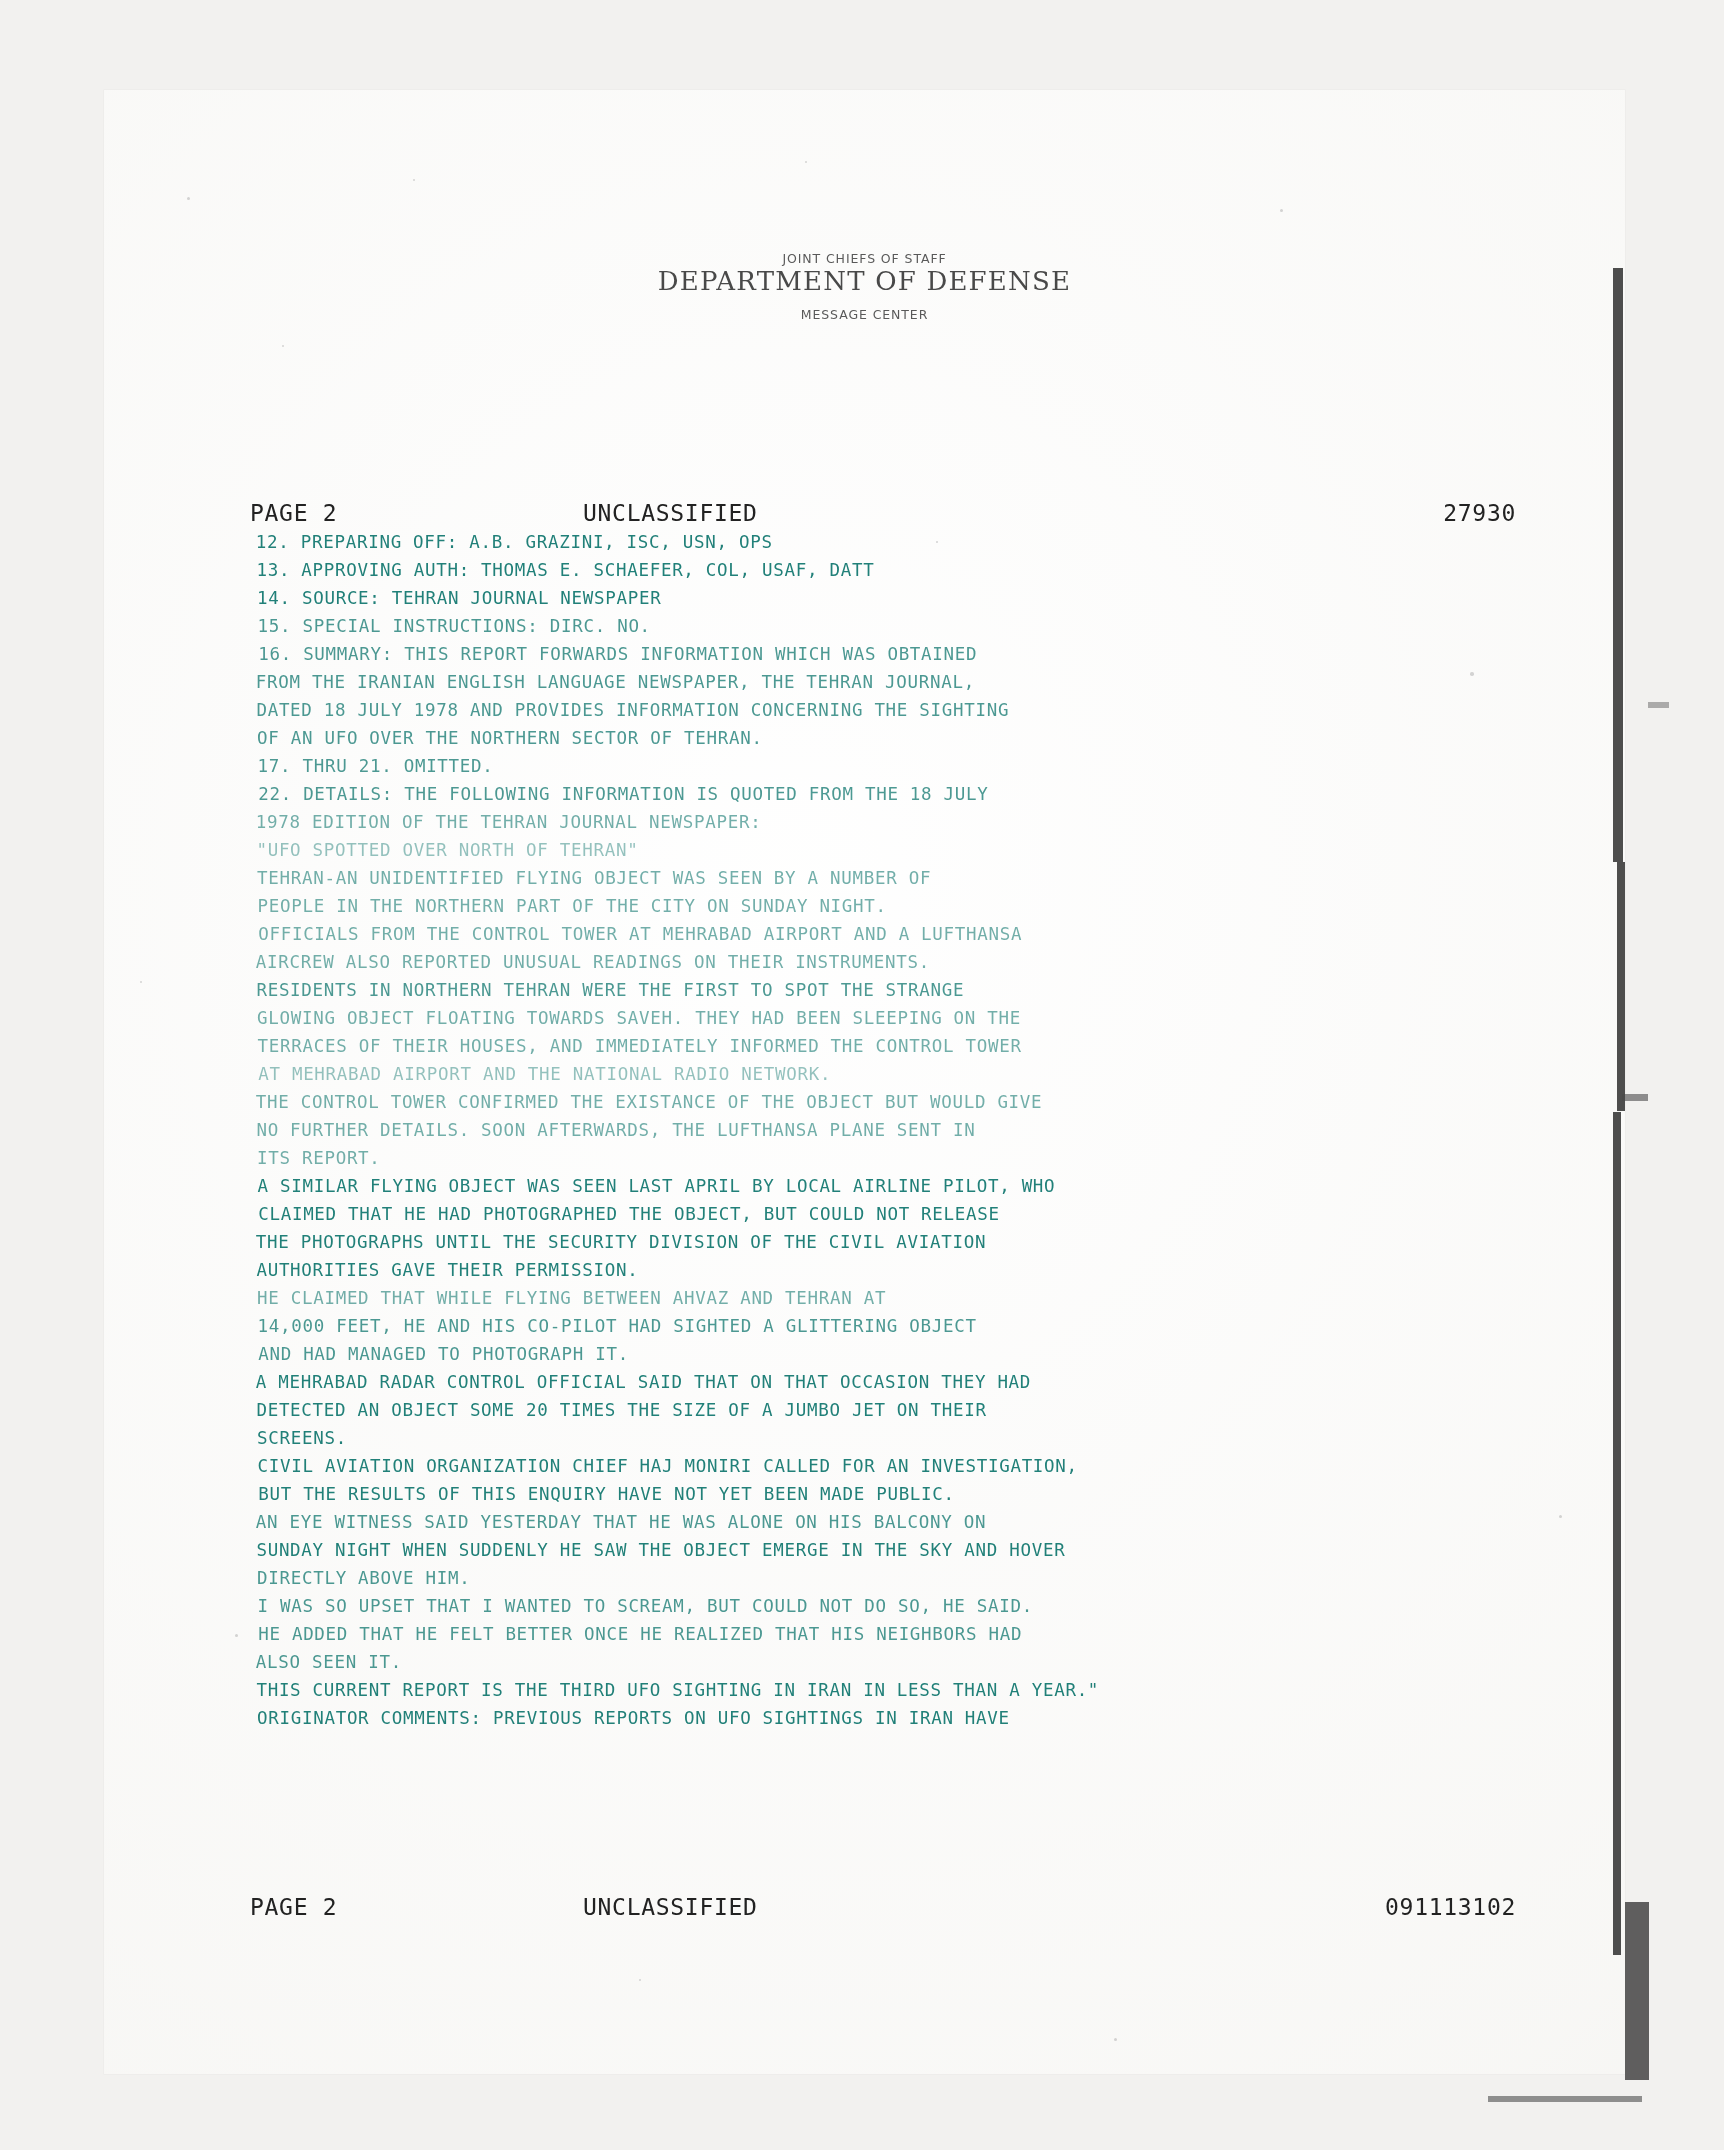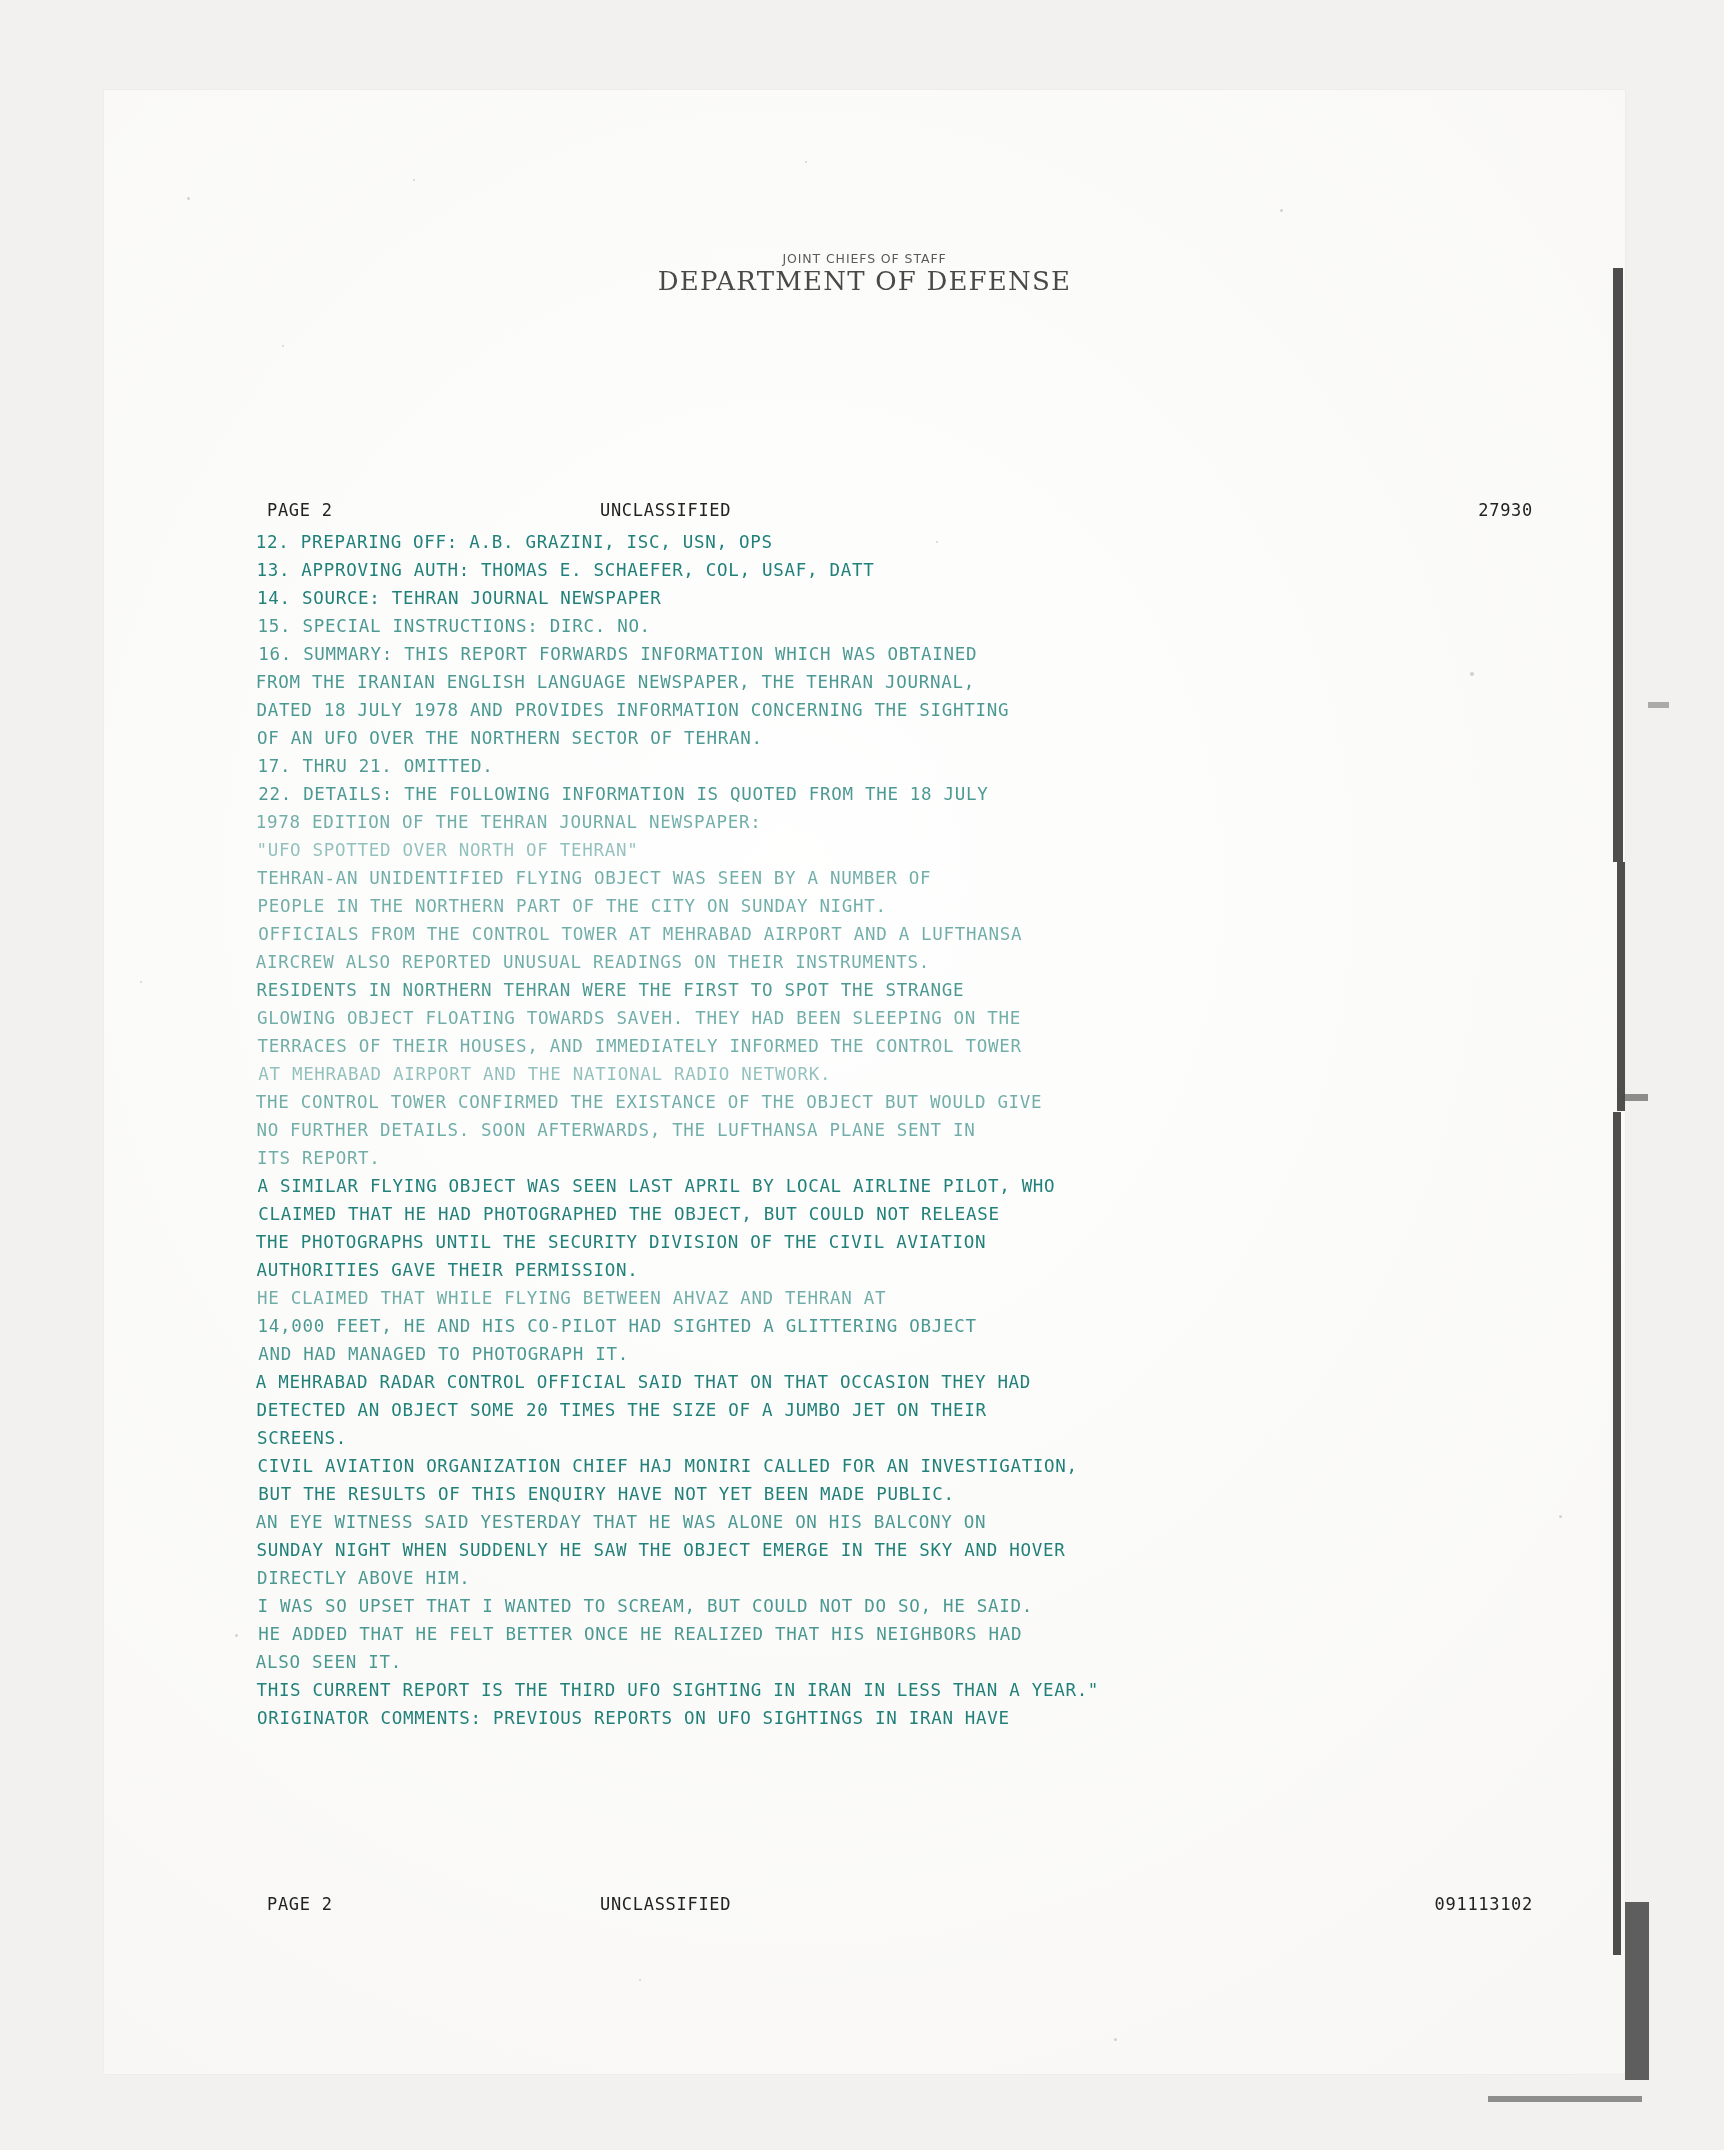--- a/index.html
+++ b/index.html
@@ -86,24 +86,24 @@
     width: 1325px;
     font-family: "DejaVu Sans Mono", monospace;
     font-size: 17.5px;
     line-height: 28px;
     letter-spacing: 0.7px;
     color: #0f766e;
     white-space: pre;
   }
   .top-row, .bottom-row {
     position: absolute;
-    left: 163px;
+    left: 146px;
     width: 1325px;
     font-family: "DejaVu Sans Mono", monospace;
-    font-size: 17px;
+    font-size: 23px;
     letter-spacing: 0.7px;
     color: #222;
     display: flex;
     justify-content: flex-start;
     align-items: flex-end;
   }
   .top-row    { top: 410px; }
   .bottom-row { top: 1804px; }
   .col-page   { width: 333px; }
   .col-class  { width: 511px; text-align: left; }
@@ -134,20 +134,21 @@
   <div class="scan-band" id="band-right-mid"></div>
   <div class="scan-band" id="band-right-low"></div>
   <div class="scan-band" id="band-right-foot"></div>
   <div class="scan-band" id="band-bottom"></div>
   <div class="scan-band" id="band-notch-a"></div>
   <div class="scan-band" id="band-notch-b"></div>
 
   <div id="doc-header">
     <div id="jcs-line">JOINT CHIEFS OF STAFF</div>
     <div id="dept-title">DEPARTMENT OF DEFENSE</div>
+    <div id="msg-center-line">MESSAGE CENTER</div>
   </div>
 
   <div class="top-row">
     <span class="col-page">PAGE   2</span>
     <span class="col-class">UNCLASSIFIED</span>
     <span class="col-num">27930</span>
   </div>
 
   <div id="typed-body" style="top: 438px;"><span class="ln f1" style="margin-left: -1.2px;">12. PREPARING OFF: A.B. GRAZINI, ISC, USN, OPS</span><span class="ln f1" style="margin-left: -0.6px;">13. APPROVING AUTH: THOMAS E. SCHAEFER, COL, USAF, DATT</span><span class="ln f1" style="margin-left: 0px;">14. SOURCE: TEHRAN JOURNAL NEWSPAPER</span><span class="ln f2" style="margin-left: 0.6px;">15. SPECIAL INSTRUCTIONS: DIRC. NO.</span><span class="ln f2" style="margin-left: 1.2px;">16. SUMMARY: THIS REPORT FORWARDS INFORMATION WHICH WAS OBTAINED</span><span class="ln f2" style="margin-left: -1.2px;">FROM THE IRANIAN ENGLISH LANGUAGE NEWSPAPER, THE TEHRAN JOURNAL,</span><span class="ln f2" style="margin-left: -0.6px;">DATED 18 JULY 1978 AND PROVIDES INFORMATION CONCERNING THE SIGHTING</span><span class="ln f2" style="margin-left: 0px;">OF AN UFO OVER THE NORTHERN SECTOR OF TEHRAN.</span><span class="ln f2" style="margin-left: 0.6px;">17. THRU 21. OMITTED.</span><span class="ln f2" style="margin-left: 1.2px;">22. DETAILS: THE FOLLOWING INFORMATION IS QUOTED FROM THE 18 JULY</span><span class="ln f3" style="margin-left: -1.2px;">1978 EDITION OF THE TEHRAN JOURNAL NEWSPAPER:</span><span class="ln f4" style="margin-left: -0.6px;">"UFO SPOTTED OVER NORTH OF TEHRAN"</span><span class="ln f3" style="margin-left: 0px;">TEHRAN-AN UNIDENTIFIED FLYING OBJECT WAS SEEN BY A NUMBER OF</span><span class="ln f3" style="margin-left: 0.6px;">PEOPLE IN THE NORTHERN PART OF THE CITY ON SUNDAY NIGHT.</span><span class="ln f3" style="margin-left: 1.2px;">OFFICIALS FROM THE CONTROL TOWER AT MEHRABAD AIRPORT AND A LUFTHANSA</span><span class="ln f3" style="margin-left: -1.2px;">AIRCREW ALSO REPORTED UNUSUAL READINGS ON THEIR INSTRUMENTS.</span><span class="ln f2" style="margin-left: -0.6px;">RESIDENTS IN NORTHERN TEHRAN WERE THE FIRST TO SPOT THE STRANGE</span><span class="ln f3" style="margin-left: 0px;">GLOWING OBJECT FLOATING TOWARDS SAVEH. THEY HAD BEEN SLEEPING ON THE</span><span class="ln f3" style="margin-left: 0.6px;">TERRACES OF THEIR HOUSES, AND IMMEDIATELY INFORMED THE CONTROL TOWER</span><span class="ln f4" style="margin-left: 1.2px;">AT MEHRABAD AIRPORT AND THE NATIONAL RADIO NETWORK.</span><span class="ln f3" style="margin-left: -1.2px;">THE CONTROL TOWER CONFIRMED THE EXISTANCE OF THE OBJECT BUT WOULD GIVE</span><span class="ln f3" style="margin-left: -0.6px;">NO FURTHER DETAILS. SOON AFTERWARDS, THE LUFTHANSA PLANE SENT IN</span><span class="ln f3" style="margin-left: 0px;">ITS REPORT.</span><span class="ln f1" style="margin-left: 0.6px;">A SIMILAR FLYING OBJECT WAS SEEN LAST APRIL BY LOCAL AIRLINE PILOT, WHO</span><span class="ln f1" style="margin-left: 1.2px;">CLAIMED THAT HE HAD PHOTOGRAPHED THE OBJECT, BUT COULD NOT RELEASE</span><span class="ln f1" style="margin-left: -1.2px;">THE PHOTOGRAPHS UNTIL THE SECURITY DIVISION OF THE CIVIL AVIATION</span><span class="ln f1" style="margin-left: -0.6px;">AUTHORITIES GAVE THEIR PERMISSION.</span><span class="ln f3" style="margin-left: 0px;">HE CLAIMED THAT WHILE FLYING BETWEEN AHVAZ AND TEHRAN AT</span><span class="ln f2" style="margin-left: 0.6px;">14,000 FEET, HE AND HIS CO-PILOT HAD SIGHTED A GLITTERING OBJECT</span><span class="ln f2" style="margin-left: 1.2px;">AND HAD MANAGED TO PHOTOGRAPH IT.</span><span class="ln f1" style="margin-left: -1.2px;">A MEHRABAD RADAR CONTROL OFFICIAL SAID THAT ON THAT OCCASION THEY HAD</span><span class="ln f1" style="margin-left: -0.6px;">DETECTED AN OBJECT SOME 20 TIMES THE SIZE OF A JUMBO JET ON THEIR</span><span class="ln f1" style="margin-left: 0px;">SCREENS.</span><span class="ln f1" style="margin-left: 0.6px;">CIVIL AVIATION ORGANIZATION CHIEF HAJ MONIRI CALLED FOR AN INVESTIGATION,</span><span class="ln f1" style="margin-left: 1.2px;">BUT THE RESULTS OF THIS ENQUIRY HAVE NOT YET BEEN MADE PUBLIC.</span><span class="ln f2" style="margin-left: -1.2px;">AN EYE WITNESS SAID YESTERDAY THAT HE WAS ALONE ON HIS BALCONY ON</span><span class="ln f1" style="margin-left: -0.6px;">SUNDAY NIGHT WHEN SUDDENLY HE SAW THE OBJECT EMERGE IN THE SKY AND HOVER</span><span class="ln f2" style="margin-left: 0px;">DIRECTLY ABOVE HIM.</span><span class="ln f2" style="margin-left: 0.6px;">I WAS SO UPSET THAT I WANTED TO SCREAM, BUT COULD NOT DO SO, HE SAID.</span><span class="ln f2" style="margin-left: 1.2px;">HE ADDED THAT HE FELT BETTER ONCE HE REALIZED THAT HIS NEIGHBORS HAD</span><span class="ln f2" style="margin-left: -1.2px;">ALSO SEEN IT.</span><span class="ln f1" style="margin-left: -0.6px;">THIS CURRENT REPORT IS THE THIRD UFO SIGHTING IN IRAN IN LESS THAN A YEAR."</span><span class="ln f1" style="margin-left: 0px;">ORIGINATOR COMMENTS: PREVIOUS REPORTS ON UFO SIGHTINGS IN IRAN HAVE</span></div>
 

